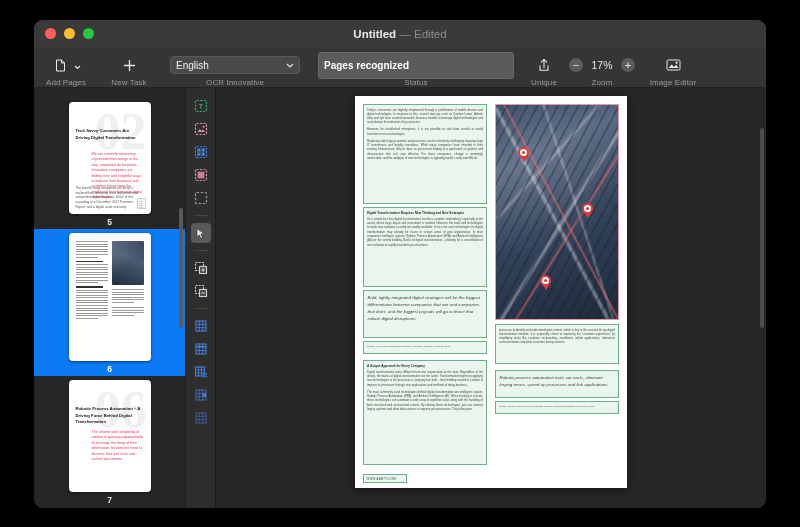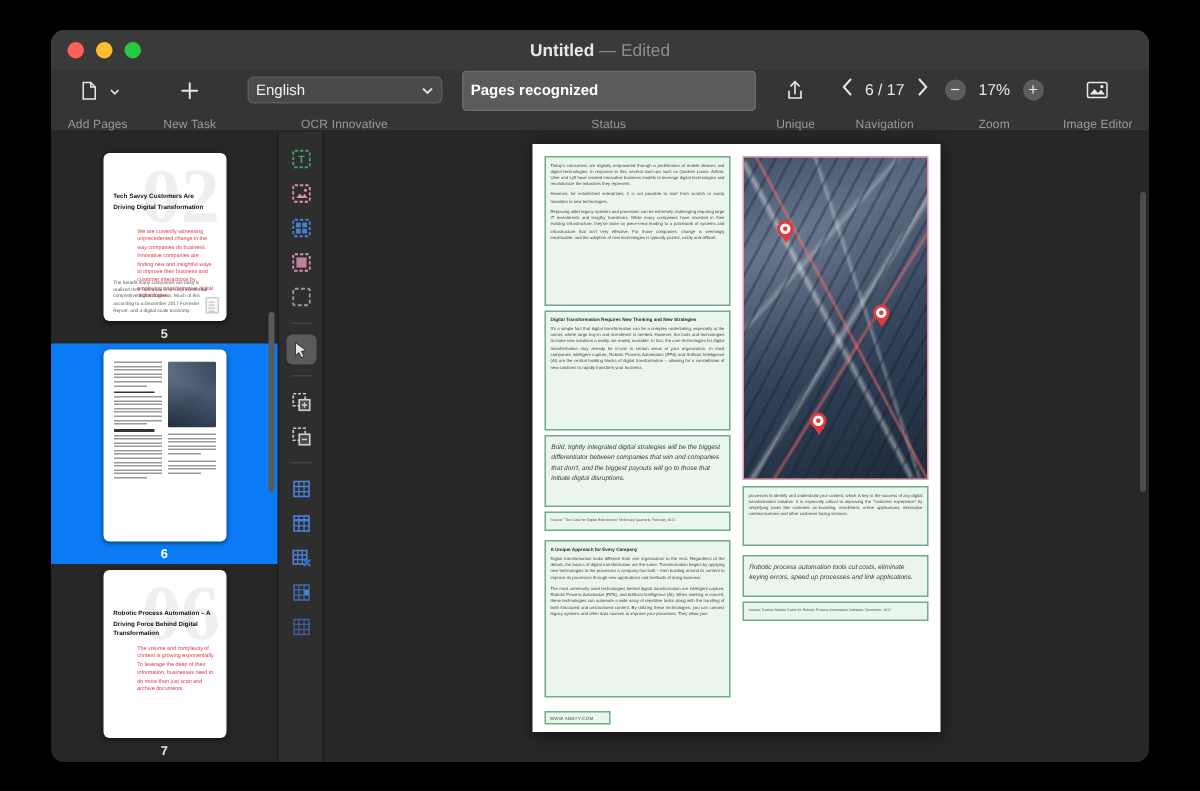--- a/index.html
+++ b/index.html
@@ -43,21 +43,21 @@
   
   .toolbar {
     height: 41px; flex: none;
     background: #353535;
     border-bottom: 1px solid #222;
     display: flex; align-items: flex-start;
     padding-top: 2px;
   }
   .tgroup {
     display: flex; flex-direction: column; align-items: center;
-    justify-content: space-between; height: 100%;
+    justify-content: flex-end; height: 100%;
   }
   .tgroup .row { display: flex; align-items: center; height: 22px; gap: 4px; }
   .tgroup .cap {
     font-size: 8px; color: #9a9a9a; margin-top: 2px; white-space: nowrap;
     letter-spacing: .1px;
   }
   .tbtn {
     display: flex; align-items: center; justify-content: center;
     color: #e3e3e3; background: none; border: none;
     min-width: 18px; height: 19px; border-radius: 4px;
@@ -349,36 +349,20 @@
                   <path d="M6 1.5v8" stroke="#e8e8e8" stroke-width="1.1" stroke-linecap="round"></path>
                   <path d="M3.3 4.2L6 1.5l2.7 2.7" fill="none" stroke="#e8e8e8" stroke-width="1.1" stroke-linecap="round"></path>
                   <path d="M2 7.5v4.8h8V7.5" fill="none" stroke="#e8e8e8" stroke-width="1.1"></path>
                 </svg>
             </span>
           </div>
         </div>
         <div class="cap">Unique</div>
       </div>
 
-      <div class="tgroup g-nav">
-        <div class="row">
-          <span>
-            <svg width="8" height="12" viewBox="0 0 8 12">
-                <path d="M6 1L1.5 6 6 11" fill="none" stroke="#e8e8e8" stroke-width="1.3" stroke-linecap="round"></path>
-              </svg>
-          </span>
-          <span class="nav-label">6 / 17</span>
-          <span>
-            <svg width="8" height="12" viewBox="0 0 8 12">
-                <path d="M2 1l4.5 5L2 11" fill="none" stroke="#e8e8e8" stroke-width="1.3" stroke-linecap="round"></path>
-              </svg>
-          </span>
-        </div>
-        <div class="cap">Navigation</div>
-      </div>
 
       <div class="tgroup g-zoom">
         <div class="row">
           <span class="circ-btn">−</span>
           <span class="zoom-label">17%</span>
           <span class="circ-btn">+</span>
         </div>
         <div class="cap">Zoom</div>
       </div>
 

